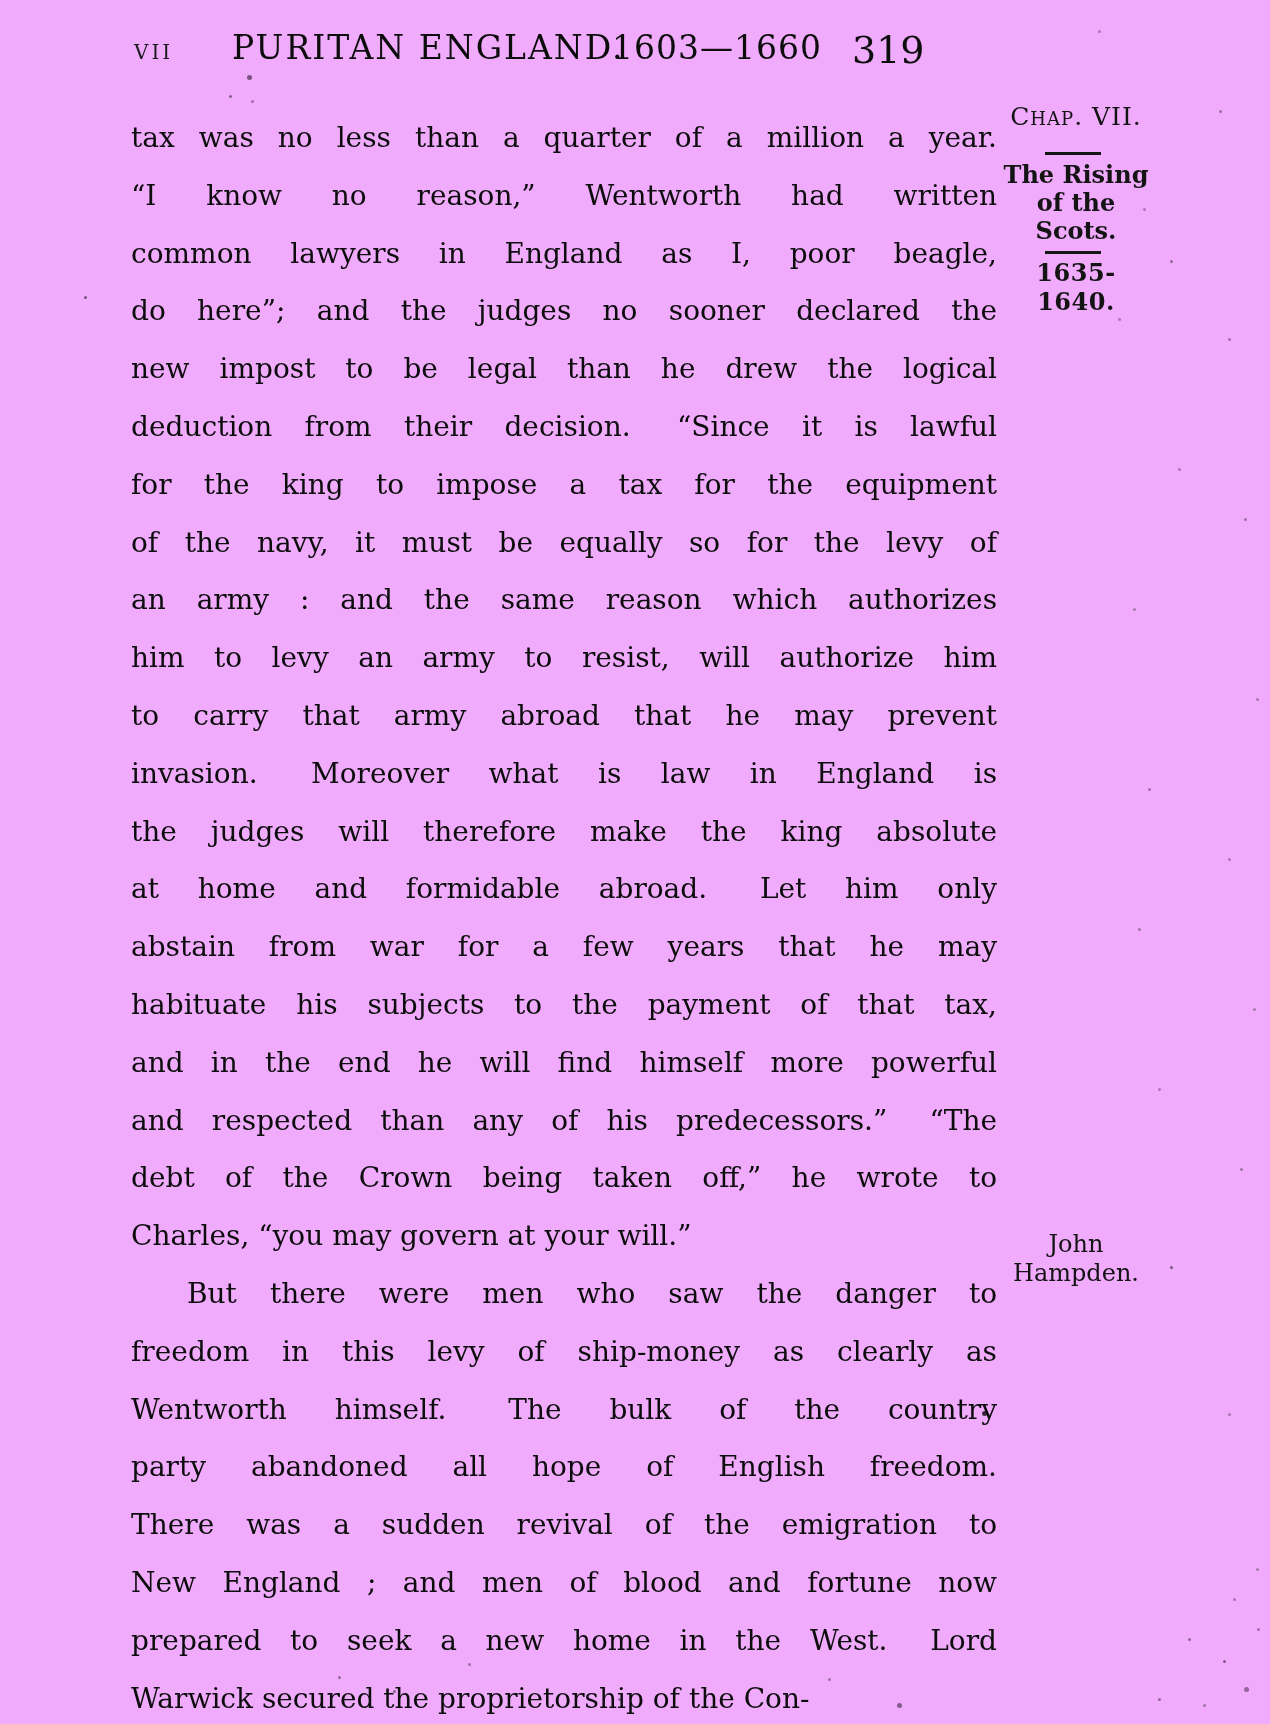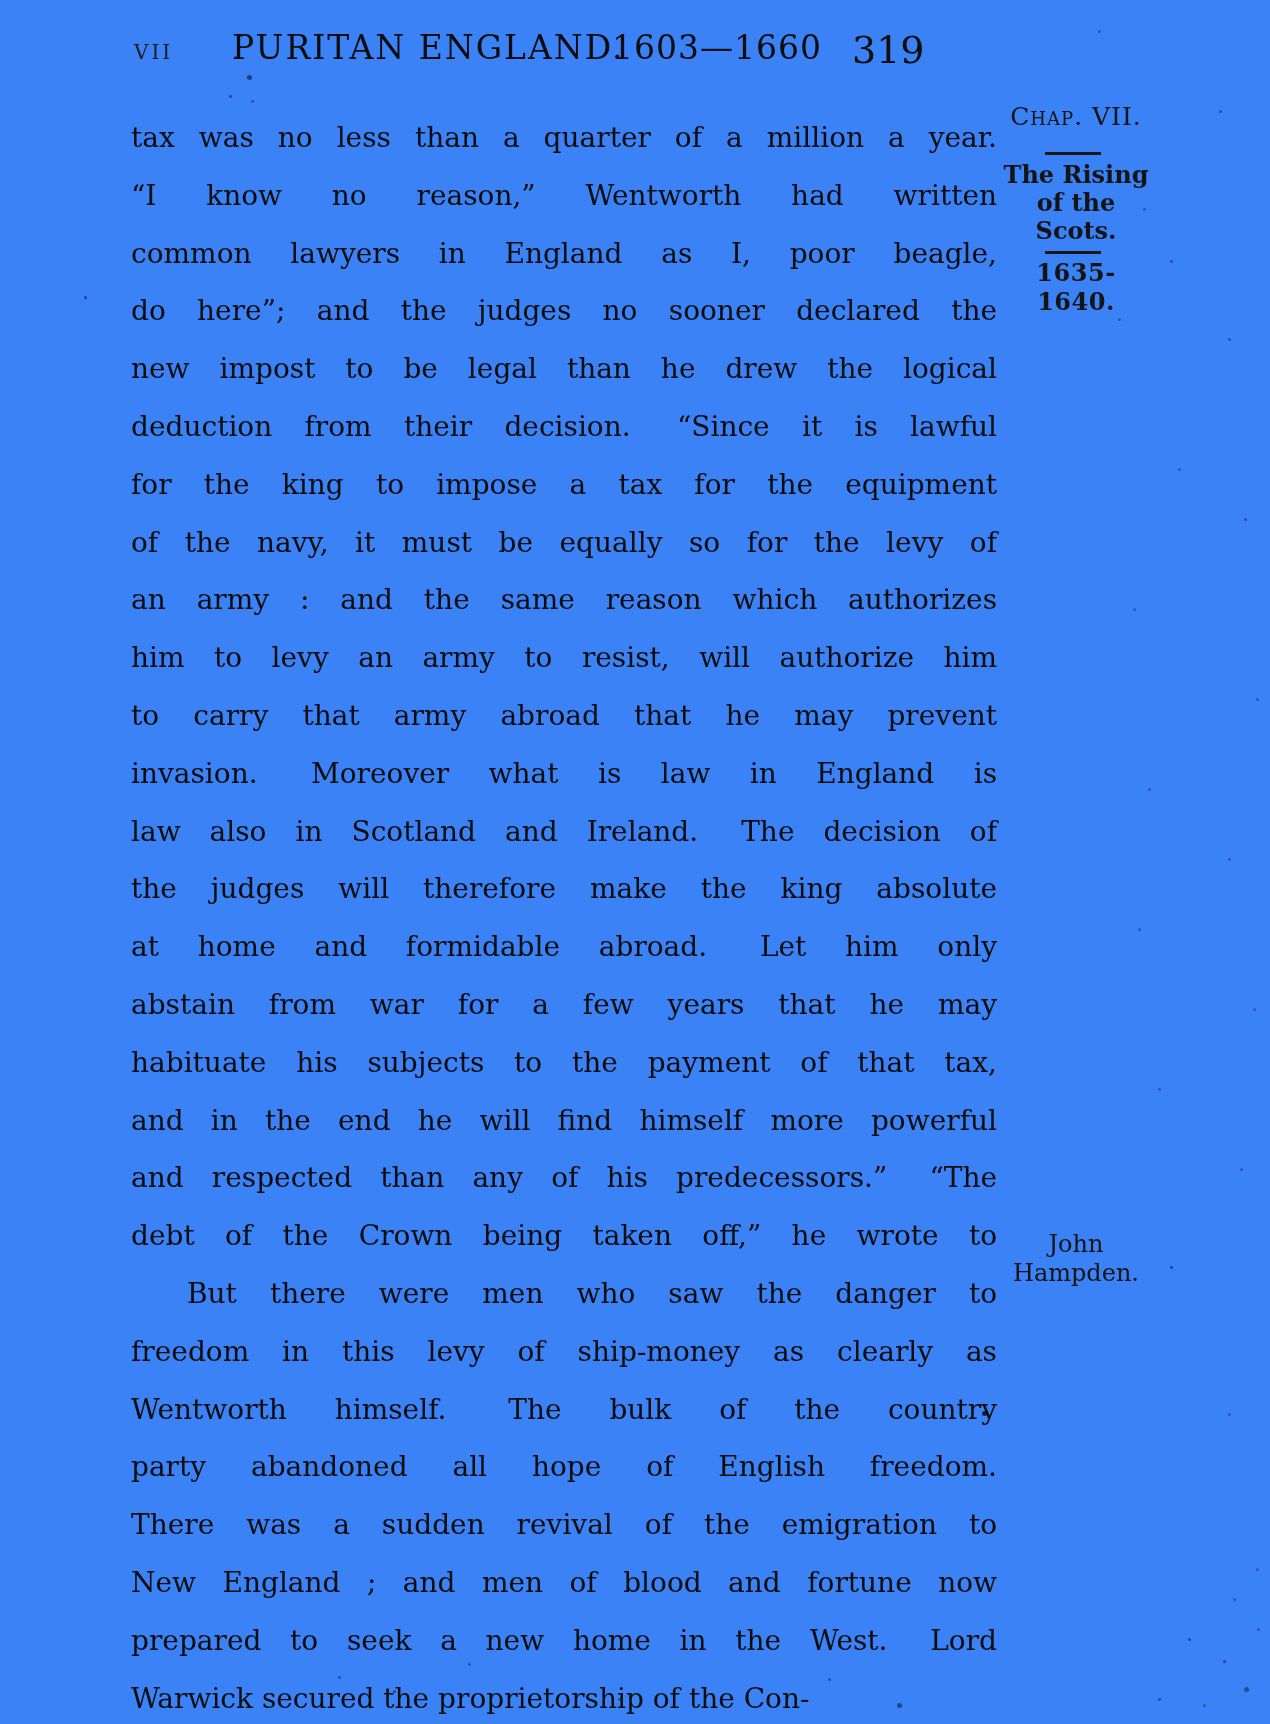--- a/index.html
+++ b/index.html
@@ -1,21 +1,21 @@
 <!DOCTYPE html>
 <html><head>
 <meta charset="utf-8">
 <style>
   html,body{margin:0;padding:0;}
   body{
     width:1270px;height:1724px;position:relative;overflow:hidden;
     background:#ffffff;color:#0d0d0d;
     font-family:"DejaVu Serif","Liberation Serif",serif;
   }
-  .page{position:absolute;inset:0;background:#3b82f6;}
+  .page{position:absolute;inset:0;background:#f0abfc;}
 
   
   .sig{position:absolute;left:134px;top:40px;font-size:20px;letter-spacing:3px;font-variant:small-caps;color:#1a1a1a;}
   .head-title{position:absolute;left:232px;top:28px;font-size:33px;letter-spacing:2px;color:#0c0c0c;}
   .head-dates{position:absolute;left:612px;top:28px;font-size:33px;letter-spacing:1px;}
   .head-page{position:absolute;left:852px;top:28px;font-size:38px;}
 
   
   .text-block{position:absolute;left:131px;top:106px;width:866px;}
   .line{
@@ -83,28 +83,28 @@
       <div class="line">common lawyers in England as I, poor beagle,</div>
       <div class="line">do here”; and the judges no sooner declared the</div>
       <div class="line">new impost to be legal than he drew the logical</div>
       <div class="line">deduction from their decision.  “Since it is lawful</div>
       <div class="line">for the king to impose a tax for the equipment</div>
       <div class="line">of the navy, it must be equally so for the levy of</div>
       <div class="line">an army : and the same reason which authorizes</div>
       <div class="line">him to levy an army to resist, will authorize him</div>
       <div class="line">to carry that army abroad that he may prevent</div>
       <div class="line">invasion.  Moreover what is law in England is</div>
-      <div class="line">law also in Scotland and Ireland.  The decision of</div>
       <div class="line">the judges will therefore make the king absolute</div>
       <div class="line">at home and formidable abroad.  Let him only</div>
       <div class="line">abstain from war for a few years that he may</div>
       <div class="line">habituate his subjects to the payment of that tax,</div>
       <div class="line">and in the end he will find himself more powerful</div>
       <div class="line">and respected than any of his predecessors.”  “The</div>
       <div class="line">debt of the Crown being taken off,” he wrote to</div>
+      <div class="line last">Charles, “you may govern at your will.”</div>
     </div>
     <div>
       <div class="line indent">But there were men who saw the danger to</div>
       <div class="line">freedom in this levy of ship-money as clearly as</div>
       <div class="line">Wentworth himself.  The bulk of the country</div>
       <div class="line">party abandoned all hope of English freedom.</div>
       <div class="line">There was a sudden revival of the emigration to</div>
       <div class="line">New England ; and men of blood and fortune now</div>
       <div class="line">prepared to seek a new home in the West.  Lord</div>
       <div class="line last">Warwick secured the proprietorship of the Con-</div>

